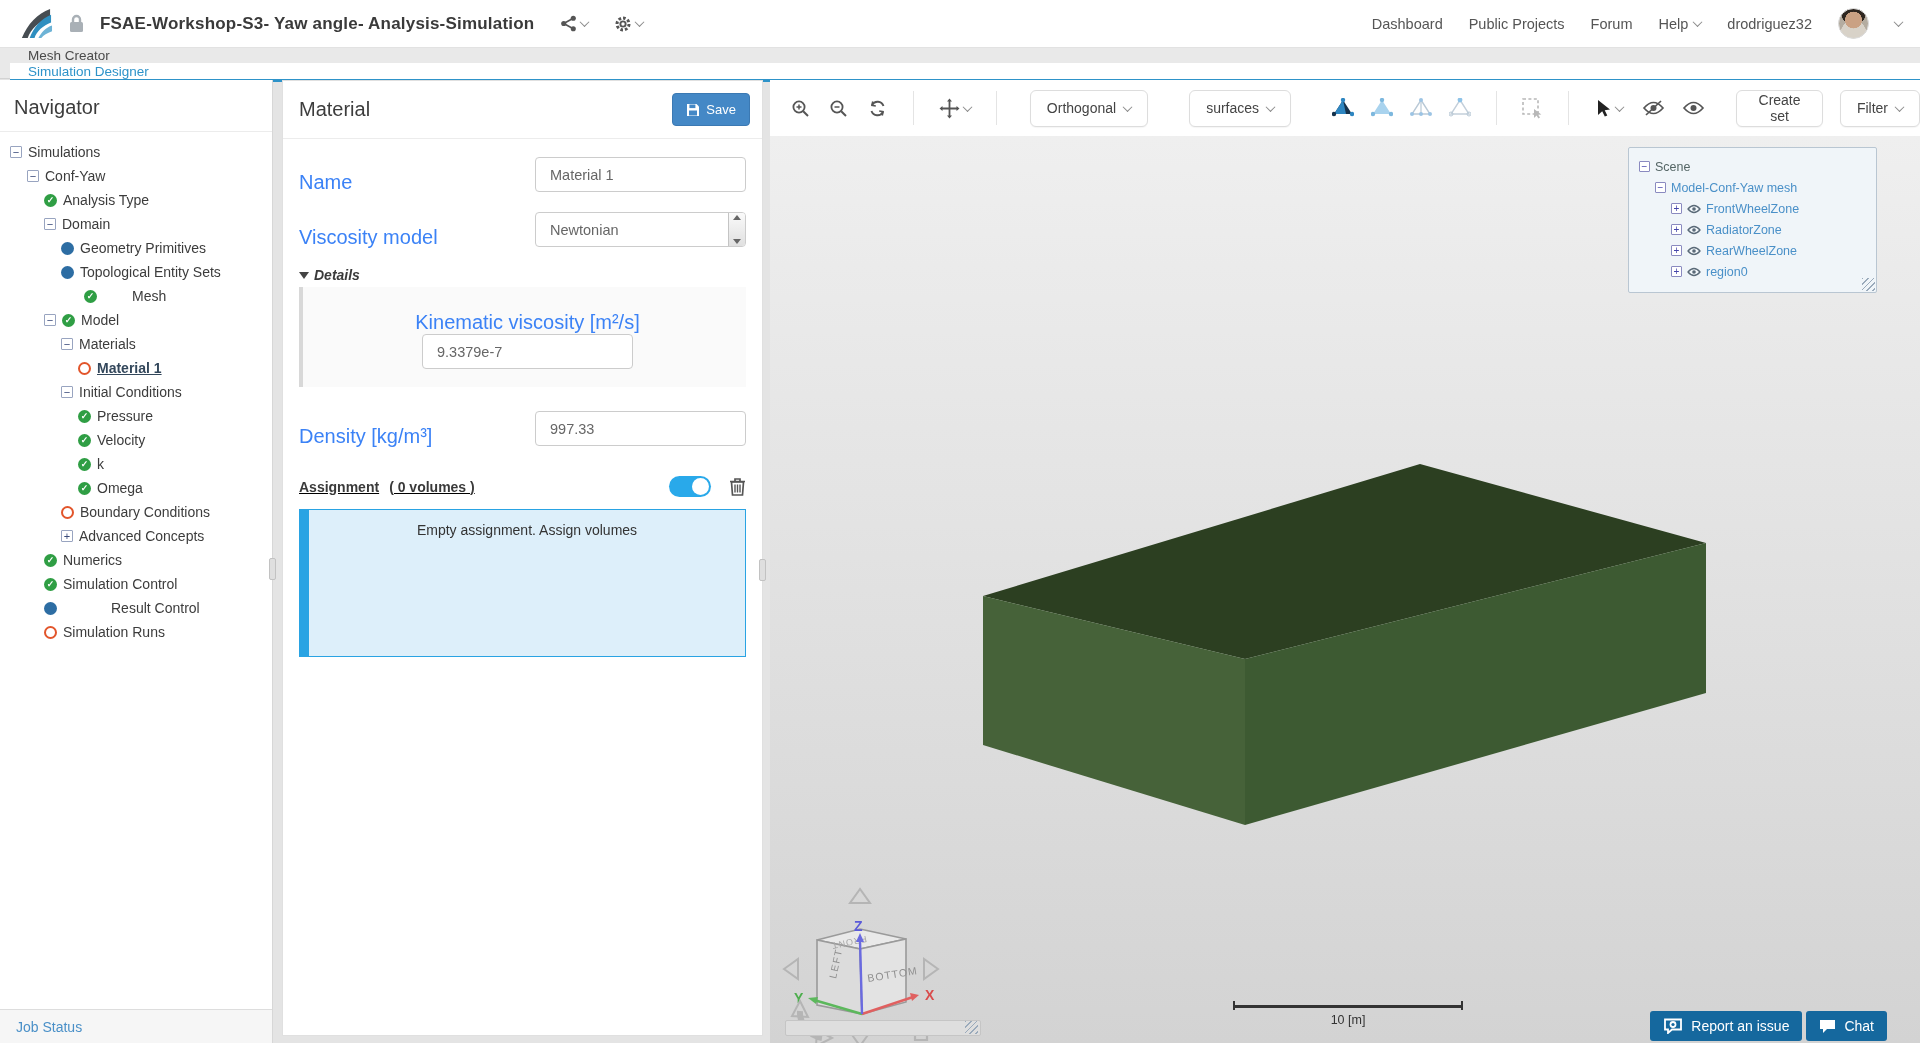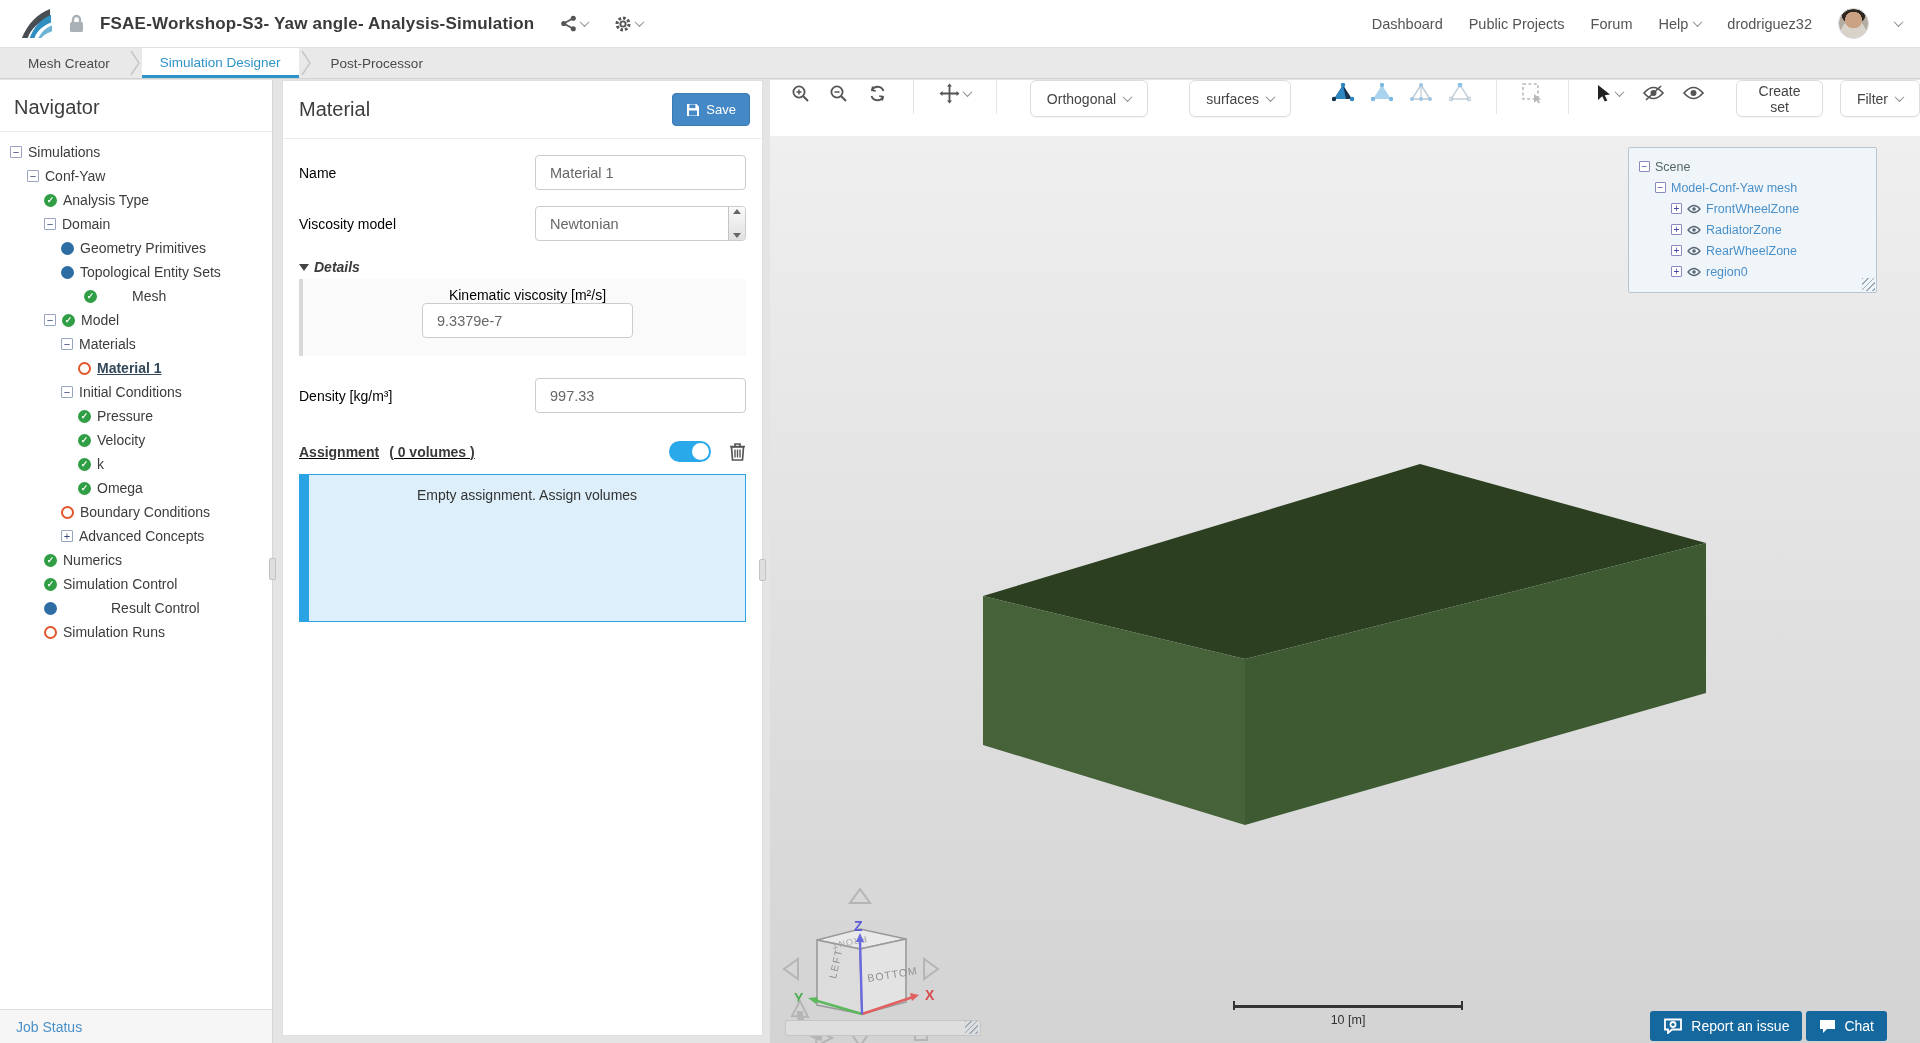--- a/index.html
+++ b/index.html
@@ -15,21 +15,21 @@
   .chev { display:inline-block; width:7px; height:7px; border-right:1.6px solid #8a8a8a; border-bottom:1.6px solid #8a8a8a; transform:rotate(45deg) translate(-1px,-1px); }
   .hdr-right { margin-left:auto; display:flex; align-items:center; gap:26px; }
   .hdr-link { font-size:14.5px; color:#555; cursor:pointer; display:flex; align-items:center; gap:6px; }
   .avatar { width:31px; height:31px; border-radius:50%; background:
       radial-gradient(circle at 50% 38%, #caa183 0 36%, transparent 37%),
       radial-gradient(circle at 50% 12%, #2e2620 0 42%, transparent 43%),
       radial-gradient(circle at 50% 85%, #d8d2c8 0 45%, transparent 46%),
       #b4aca0; border:1px solid #ddd; }
 
   
-  .tabbar { position:absolute; top:48px; left:0; right:0; height:31px; background:#e9e9e9; border-bottom:1px solid #d2d2d2; display:flex; align-items:stretch; padding-left:10px; }
+  .tabbar { position:absolute; top:48px; left:0; right:0; height:31px; background:#e9e9e9; border-bottom:1px solid #d2d2d2; display:flex; align-items:stretch; padding-left:10px;flex-direction:column; }
   .tab { display:flex; align-items:center; padding:0 18px; font-size:13.5px; color:#4a4a4a; cursor:pointer; }
   .tab.active { background:#fff; color:var(--accent,#2e93c9); border-bottom:3px solid var(--accent,#2e93c9); padding-top:1px; }
   .tab-sep { width:14px; align-self:center; height:26px; }
 
   
   .navigator { position:absolute; top:80px; left:0; width:273px; bottom:0; background:#fff; border-right:1px solid #d7d7d7; }
   .nav-title { font-size:20px; color:#3d3d3d; padding:16px 14px 12px 14px; border-bottom:1px solid #ececec; font-weight:400; }
   .tree { padding-top:8px; }
   .tree-row { display:flex; align-items:center; height:24px; font-size:14px; color:#3c3c3c; cursor:pointer; white-space:nowrap; }
   .tree-row.selected .tree-label { color:#33475b; font-weight:700; text-decoration:underline; }
@@ -43,21 +43,21 @@
   .panel-handle { position:absolute; width:7px; height:22px; background:#dfdfdf; border:1px solid #c2c2c2; border-radius:2px; top:478px; cursor:ew-resize; }
 
   
   .form-panel { position:absolute; top:80px; left:282px; width:481px; bottom:7px; background:#fff; border:1px solid #e0e0e0; }
   .fp-head { display:flex; align-items:center; padding:12px 12px 12px 16px; border-bottom:1px solid #ececec; }
   .fp-title { font-size:20px; color:#3d3d3d; flex:1; }
   .import-wrap { border:3px solid var(--annotation,#e61c1c); padding:2px; margin-right:8px; }
   .btn-import { display:flex; align-items:center; gap:7px; background:#fff; border:1px solid #cdd9e4; border-radius:4px; padding:7px 12px; font-size:13px; color:#2e86c1; cursor:pointer; }
   .btn-save { display:flex; align-items:center; gap:6px; background:#4488c6; border:1px solid #3b79b3; border-radius:4px; padding:8px 13px; font-size:13px; color:#fff; cursor:pointer; }
   .form-row { display:flex; align-items:center; padding:8px 16px; }
-  .form-row label { flex:1; font-size:14px; color:#000000; }
+  .form-row label { flex:1; font-size:20px; color:#3b82f6;margin-top:16px; }
   .tinput { width:211px; height:35px; border:1px solid #ccc; border-radius:4px; font-size:14.5px; color:#666; padding:0 14px; font-family:"Liberation Sans",sans-serif; background:#fff; }
   .sel-wrap { position:relative; width:211px; }
   .sel-wrap .tinput { width:100%; padding-right:22px; }
   .sel-spin { position:absolute; top:1px; right:1px; bottom:1px; width:17px; border-left:1px solid #c4c4c4; background:linear-gradient(#fafafa,#e0e0e0); display:flex; flex-direction:column; align-items:center; justify-content:space-between; padding:2px 0; cursor:pointer; border-radius:0 3px 3px 0; }
   .spin-a { width:0; height:0; border-left:4px solid transparent; border-right:4px solid transparent; }
   .spin-up { border-bottom:5px solid #666; }
   .spin-dn { border-top:5px solid #666; }
   .details-head { display:flex; align-items:center; gap:5px; padding:10px 16px 4px 16px; font-size:14px; font-style:italic; font-weight:700; color:#3a3a3a; cursor:pointer; }
   .tri-down { width:0; height:0; border-left:5px solid transparent; border-right:5px solid transparent; border-top:7px solid #444; }
   .details-group { margin:0 16px; border-left:4px solid #d8d8d8; background:#fafafa; padding:8px 6px 18px 10px; }
@@ -65,21 +65,21 @@
   .assign-row { display:flex; align-items:center; padding:20px 16px 10px 16px;text-decoration:underline; }
   .assign-label { font-size:14px; font-weight:700; color:#3a3a3a; }
   .assign-count { font-size:14px; font-weight:700; color:#3a3a3a; margin-left:10px; flex:1; }
   .toggle { width:42px; height:21px; border-radius:11px; background:var(--toggle,#29a9ea); position:relative; cursor:pointer; margin-right:18px; }
   .toggle::after { content:""; position:absolute; top:2px; right:2px; width:17px; height:17px; background:#fff; border-radius:50%; }
   .trash { cursor:pointer; display:flex; }
   .empty-box { margin:2px 16px; border:1px solid var(--assign,#29a3e3); background:#ddeffa; border-left:10px solid var(--assign,#29a3e3); height:148px; text-align:center; padding-top:12px; font-size:14px; color:#333; }
 
   
   .viewport { position:absolute; top:80px; left:770px; right:0; bottom:0; background:#fff; }
-  .vp-toolbar { position:absolute; top:0; left:0; right:0; height:56px; background:#fff; display:flex; align-items:flex-start; gap:17px; padding-left:20px; }
+  .vp-toolbar { position:absolute; top:0; left:0; right:0; height:56px; background:#fff; display:flex; align-items:center; gap:17px; padding-left:20px; }
   .tb-icon { display:flex; align-items:center; justify-content:center; width:26px; height:26px; cursor:pointer; }
   .tb-sep { width:1px; height:34px; background:#e4e4e4; margin:0 8px; }
   .tb-btn { display:flex; align-items:center; gap:8px; height:37px; padding:0 16px; background:#fff; border:1px solid #ddd; border-radius:6px; font-size:14px; color:#444; cursor:pointer; box-shadow:0 1px 1px rgba(0,0,0,.04); }
   .vp-canvas { position:absolute; top:56px; left:0; right:0; bottom:0; background:linear-gradient(#efefef,#d3d3d3); overflow:hidden; }
   .mesh-svg { position:absolute; inset:0; }
 
   
   .scene-panel { position:absolute; top:11px; right:43px; width:249px; background:rgba(240,245,250,.93); border:1px solid #b9c6d2; border-radius:2px; padding:8px 6px 10px 10px; }
   .scene-row { display:flex; align-items:center; height:21px; font-size:12.5px; color:#4a90c8; white-space:nowrap; cursor:pointer; }
   .scene-row .expander { width:11px; height:11px; min-width:11px; font-size:10px; line-height:9px; border-color:#8a8ac0; color:#4444aa; margin-right:5px; }

